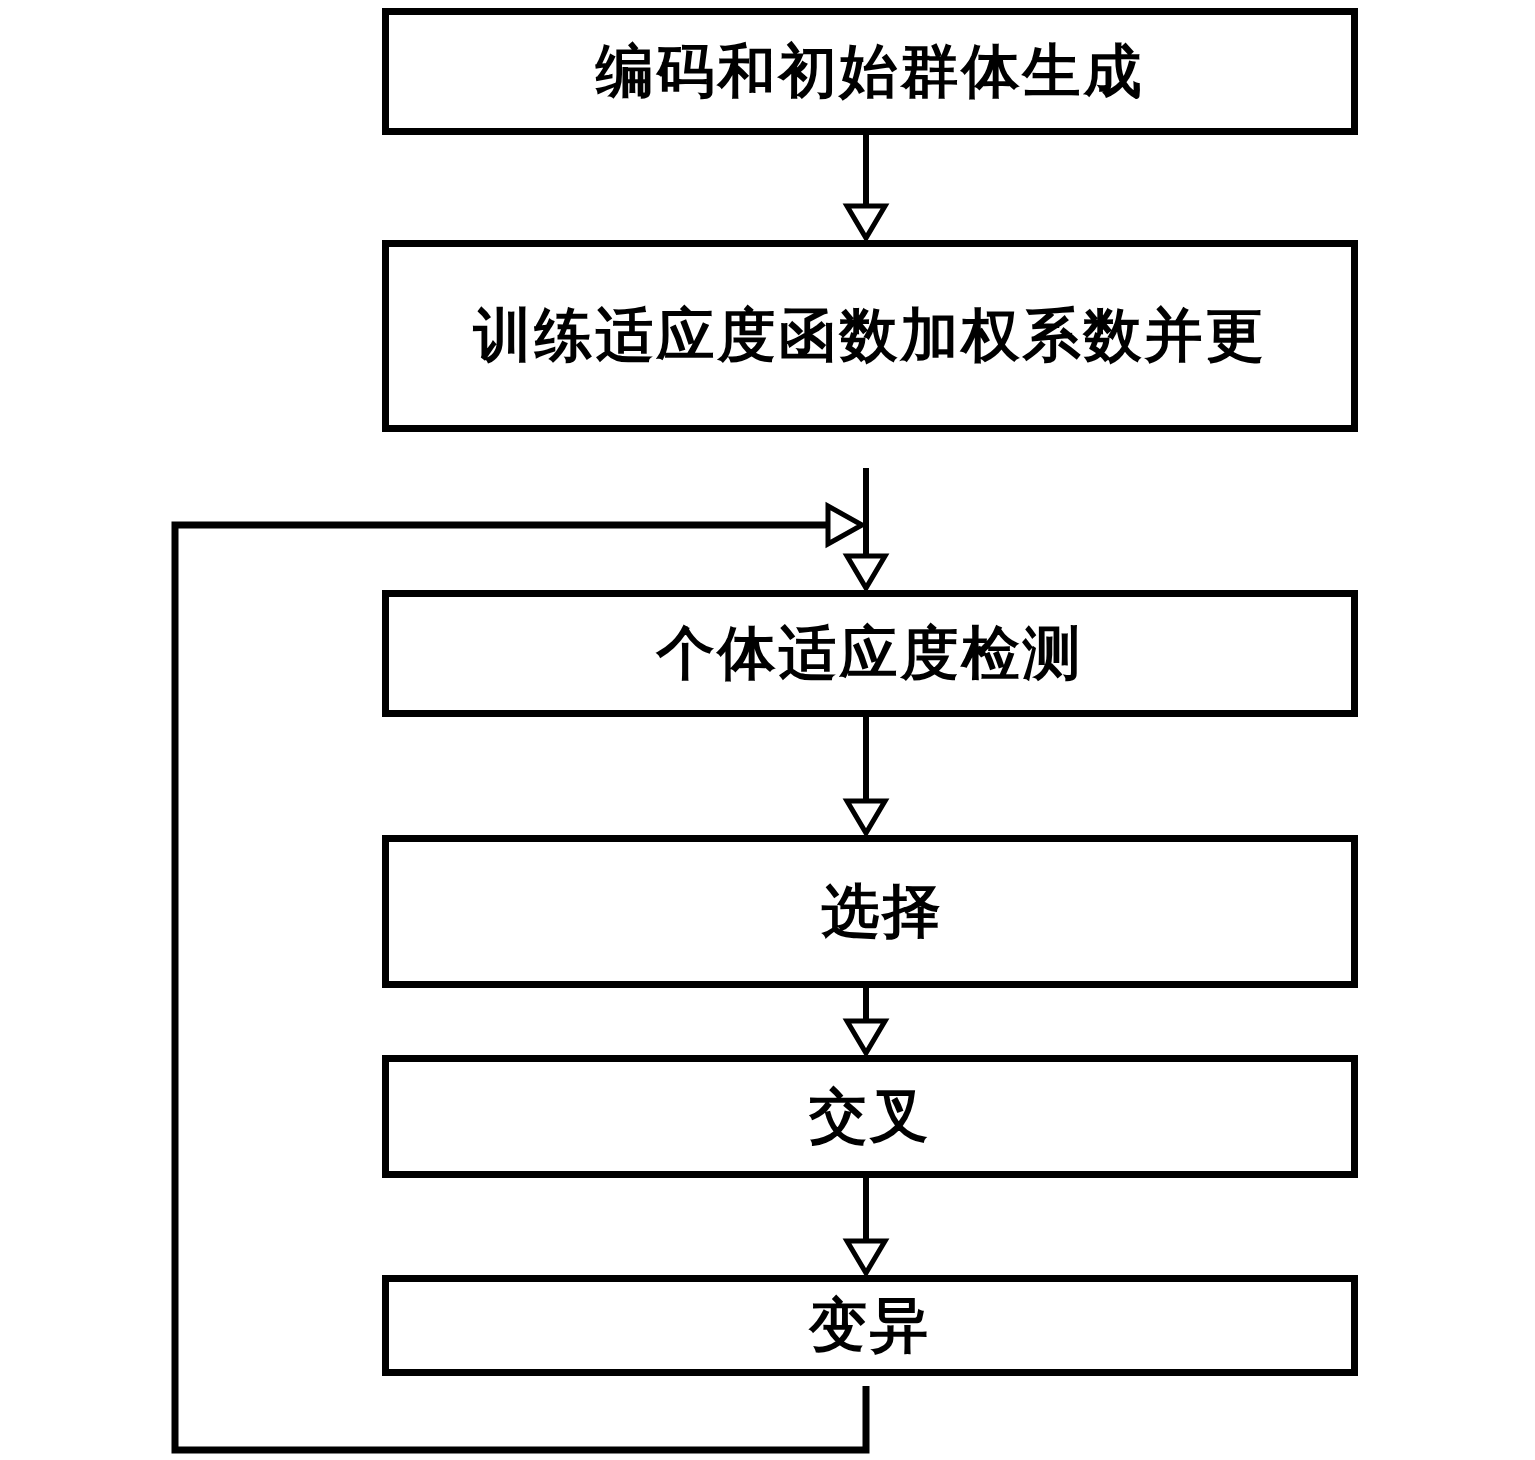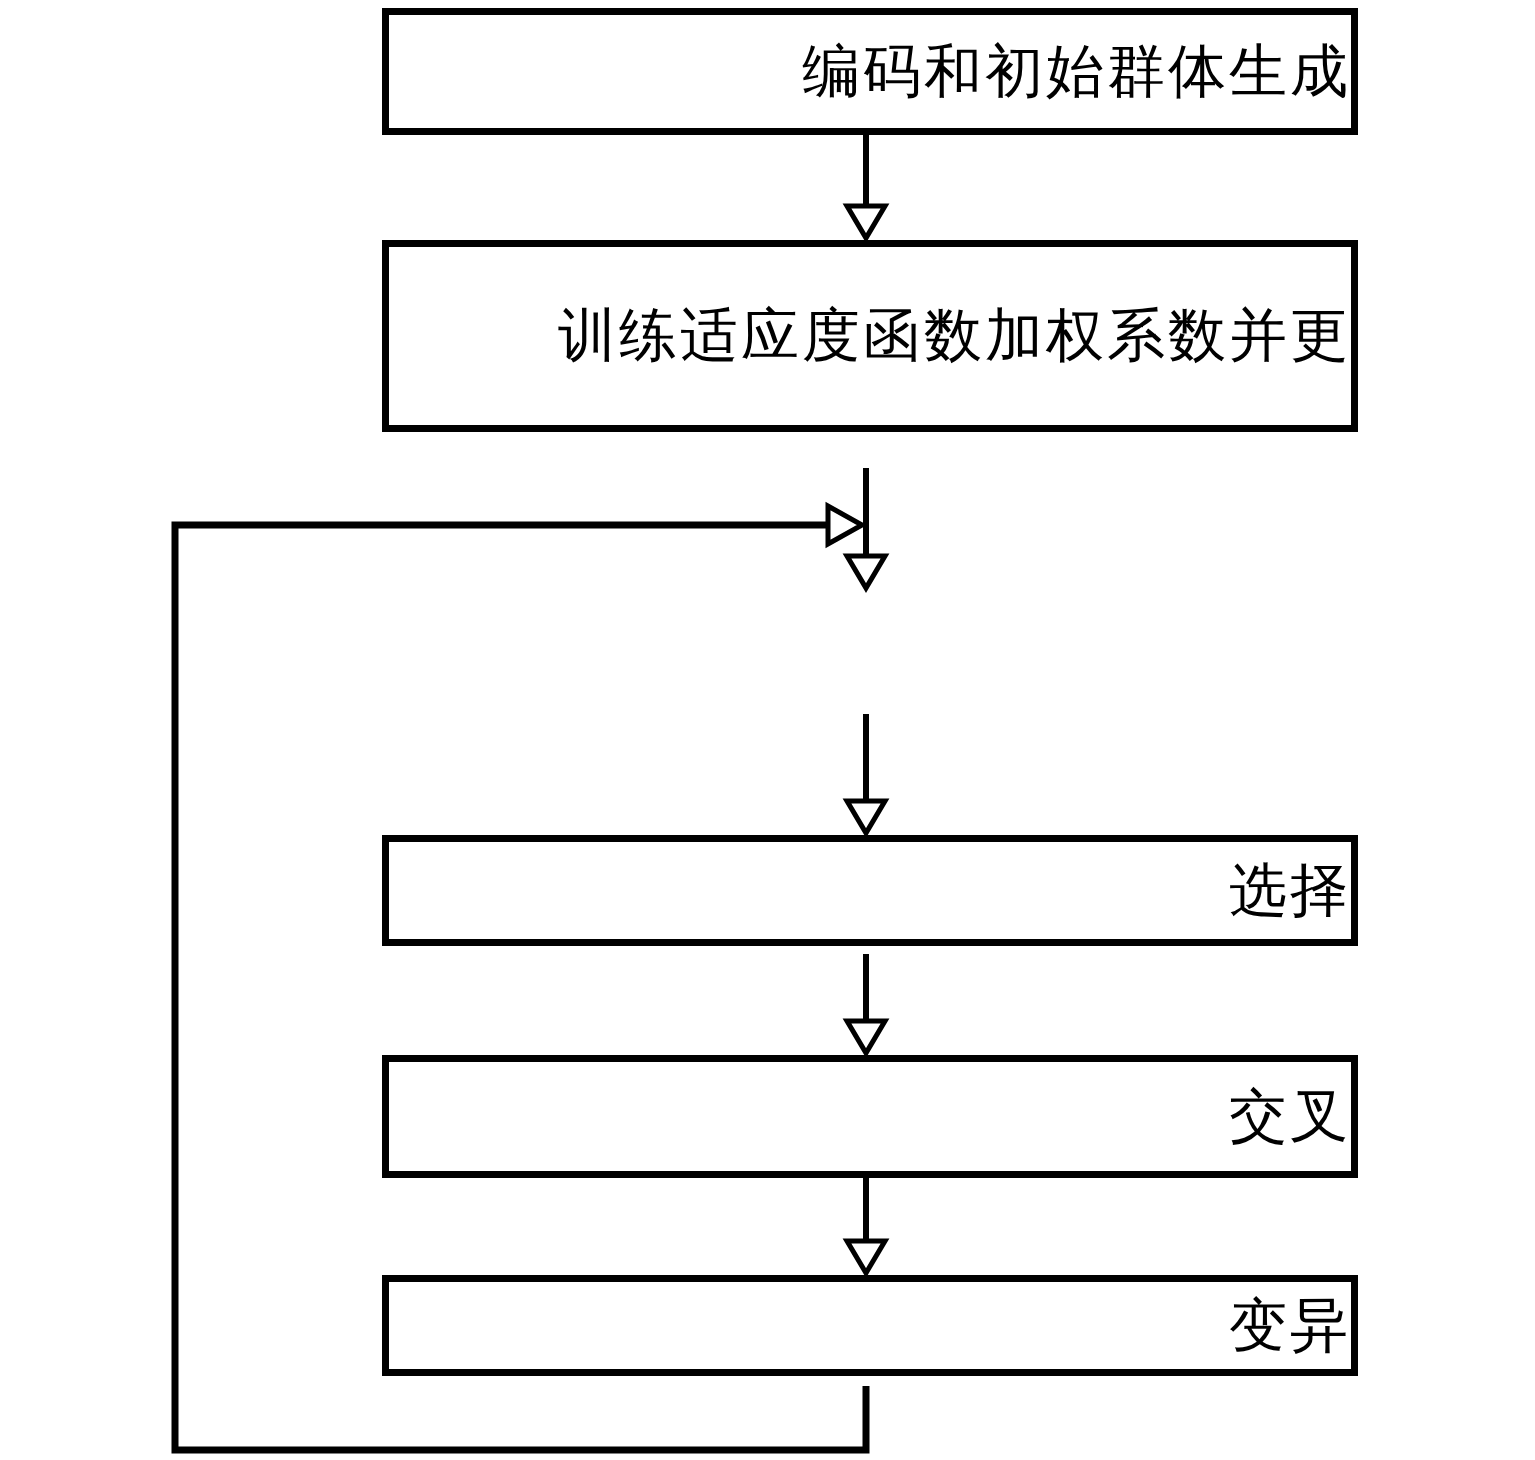--- a/index.html
+++ b/index.html
@@ -17,32 +17,33 @@
   }
   .flow-box {
     position: absolute;
     left: 382px;
     width: 976px;
     box-sizing: border-box;
     border: 7px solid #000000;
     background: #ffffff;
     display: flex;
     flex-direction: column;
-    align-items: flex-end;
+    align-items: center;
     justify-content: center;
     text-align: center;
     color: #000000;
     font-size: 58px;
     letter-spacing: 3px;
     line-height: 1.55;
+    font-weight: bold;
   }
   .box-encode    { top: 8px;    height: 127px; }
   .box-train     { top: 240px;  height: 192px; }
   .box-detect    { top: 590px;  height: 127px; }
-  .box-select    { top: 835px;  height: 111px; padding-left: 25px; }
+  .box-select    { top: 835px;  height: 153px; padding-left: 25px; }
   .box-crossover { top: 1055px; height: 123px; }
   .box-mutate    { top: 1275px; height: 101px; }
   .connector-layer {
     position: absolute;
     top: 0;
     left: 0;
     width: 1535px;
     height: 1460px;
     pointer-events: none;
   }
@@ -74,20 +75,23 @@
   </svg>
 
   <div class="flow-box box-encode">
     <span>编码和初始群体生成</span>
   </div>
 
   <div class="flow-box box-train">
     <span>训练适应度函数加权系数并更</span>
   </div>
 
+  <div class="flow-box box-detect">
+    <span>个体适应度检测</span>
+  </div>
 
   <div class="flow-box box-select">
     <span>选择</span>
   </div>
 
   <div class="flow-box box-crossover">
     <span>交叉</span>
   </div>
 
   <div class="flow-box box-mutate">

